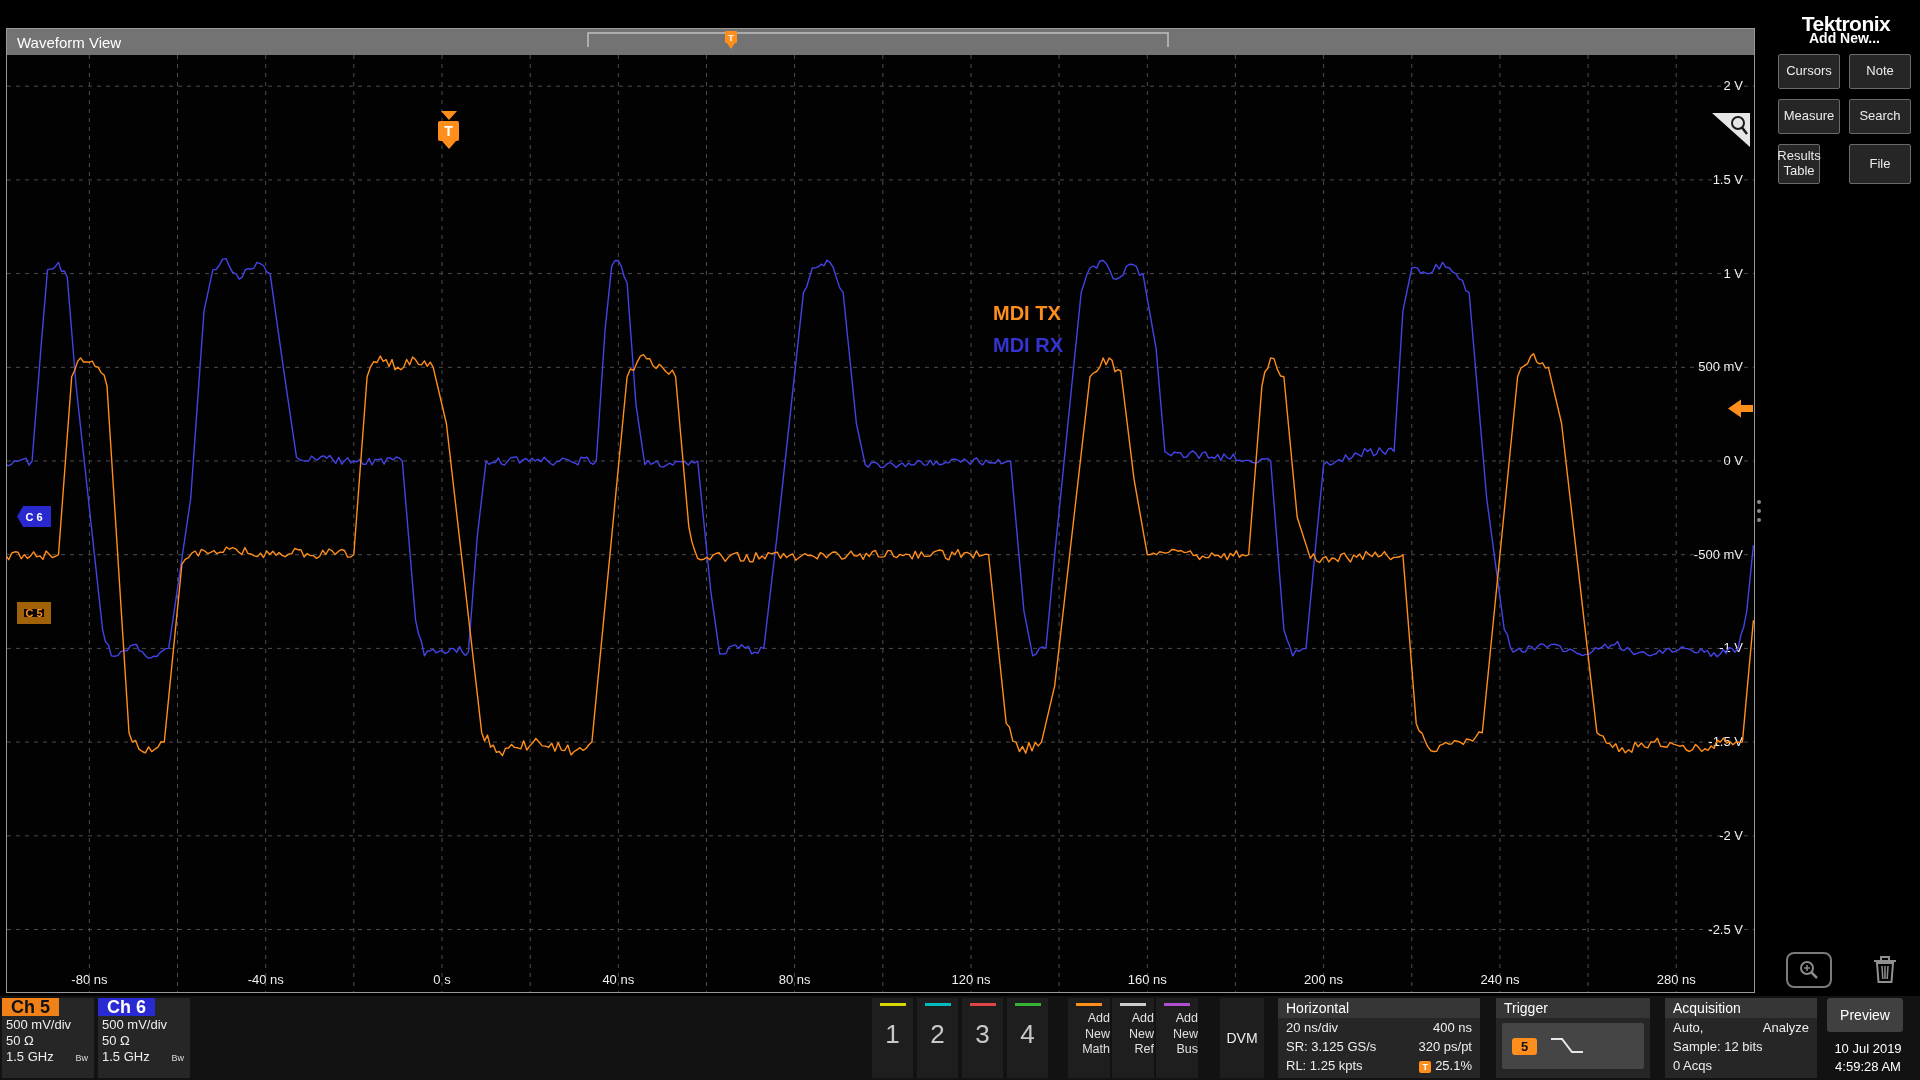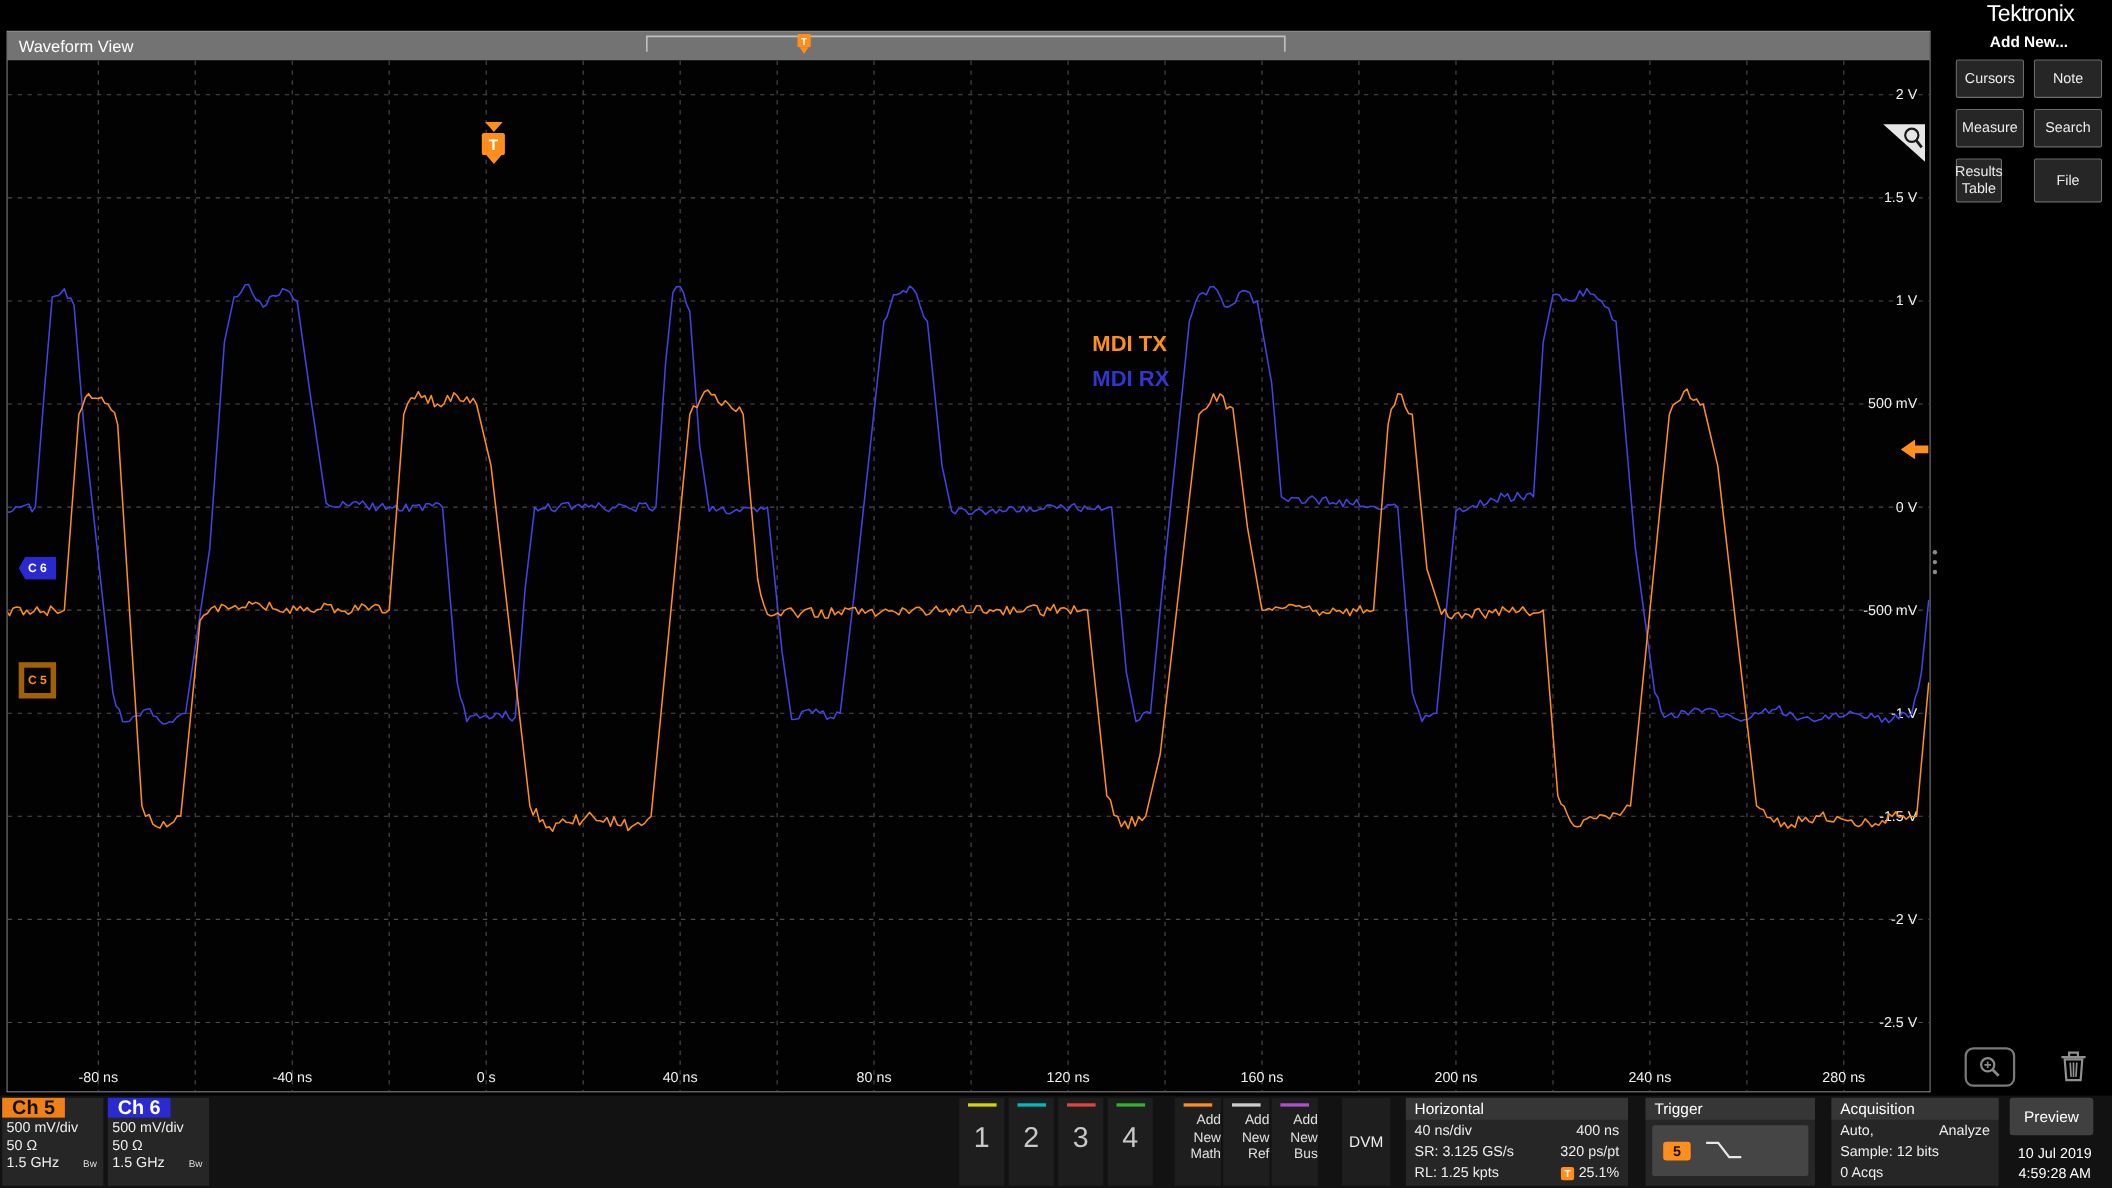--- a/index.html
+++ b/index.html
@@ -4,22 +4,22 @@
 <style>
   * { margin:0; padding:0; box-sizing:border-box; }
   html,body { width:1920px; height:1080px; background:#000; overflow:hidden;
               font-family:"Liberation Sans", sans-serif; }
   #app { position:absolute; left:0; top:0; width:1920px; height:1080px; background:#000; }
 
   
   #menu-bar { position:absolute; left:0; top:0; width:1920px; height:26px; background:#0c0c0c;
               display:flex; align-items:center; gap:48px; padding-left:16px; }
   .menu-item { color:#ddd; font-size:15px; cursor:default; }
-  #brand { position:absolute; left:1786px; top:1px; width:120px; text-align:center;
-           color:#fff; font-size:21px; font-weight:normal; letter-spacing:-0.5px; }
+  #brand { position:absolute; left:1786px; top:12px; width:120px; text-align:center;
+           color:#fff; font-size:21px; font-weight:bold; letter-spacing:-0.5px; }
 
   
   #win { position:absolute; left:6px; top:28px; width:1749px; height:965px; border:1px solid #9a9a9a; }
   #view-bar { position:absolute; left:0; top:0; width:100%; height:26px; background:#737373;
               color:#fff; font-size:15px; display:flex; align-items:center; padding-left:10px; }
   #plot { position:absolute; left:0; top:26px; width:1747px; height:937px; background:#020202; }
   #scope-svg { position:absolute; left:0; top:0; }
 
   
   #hpos-bracket { position:absolute; left:586px; top:30px; }
@@ -34,22 +34,22 @@
   .t-tri-bot { position:absolute; left:435px; top:86px; width:0; height:0;
                border-left:7px solid transparent; border-right:7px solid transparent;
                border-top:8px solid #ff8e1c; }
 
   
   #mdi-tx { position:absolute; left:986px; top:247px; font-size:20px; font-weight:bold; color:#ff8e1c; }
   #mdi-rx { position:absolute; left:986px; top:279px; font-size:20px; font-weight:bold; color:#3434d0; }
   #c6-badge { position:absolute; left:10px; top:451px; width:34px; height:21px; background:#2929cf;
               color:#fff; font-size:11px; font-weight:bold; display:flex; align-items:center; justify-content:center;
               clip-path:polygon(0 50%, 18% 0, 100% 0, 100% 100%, 18% 100%); }
-  #c5-badge { position:absolute; left:10px; top:547px; width:34px; height:33px; background:#060606;
-              border:5px solid #a16207; color:#ff8e1c; font-size:11px; font-weight:bold;
+  #c5-badge { position:absolute; left:10px; top:547px; width:34px; height:22px; background:#060606;
+              border:7px solid #a16207; color:#ff8e1c; font-size:11px; font-weight:bold;
               display:flex; align-items:center; justify-content:center; }
 
   
   #drag-dots { position:absolute; left:1757px; top:500px; display:flex; flex-direction:column; gap:5px; }
   #drag-dots i { width:4px; height:4px; border-radius:50%; background:#8a8a8a; }
 
   
   #add-new-label { position:absolute; left:1778px; top:30px; width:133px; text-align:center;
                    color:#fff; font-size:14px; font-weight:bold; }
   .sp-btn { position:absolute; background:#262626; border:1px solid #6a6a6a; border-radius:2px;
@@ -286,21 +286,21 @@
     </div>
 
     <div class="tile" style="left:1220px;width:44px;background:#1e1e1e;display:flex;align-items:center;justify-content:center;font-size:14px">
       <span>DVM</span>
     </div>
 
     <div class="tile" style="left:1278px;width:202px">
       <div class="panel-head">Horizontal</div>
       <div class="panel-rows">
         <div class="prow">
-          <span>40 ns/div</span>
+          <span>20 ns/div</span>
           <span>400 ns</span>
         </div>
         <div class="prow">
           <span>SR: 3.125 GS/s</span>
           <span>320 ps/pt</span>
         </div>
         <div class="prow">
           <span>RL: 1.25 kpts</span>
           <span><i class="t-mini" style="font-style:normal">T</i><span>25.1%</span></span>
         </div>

